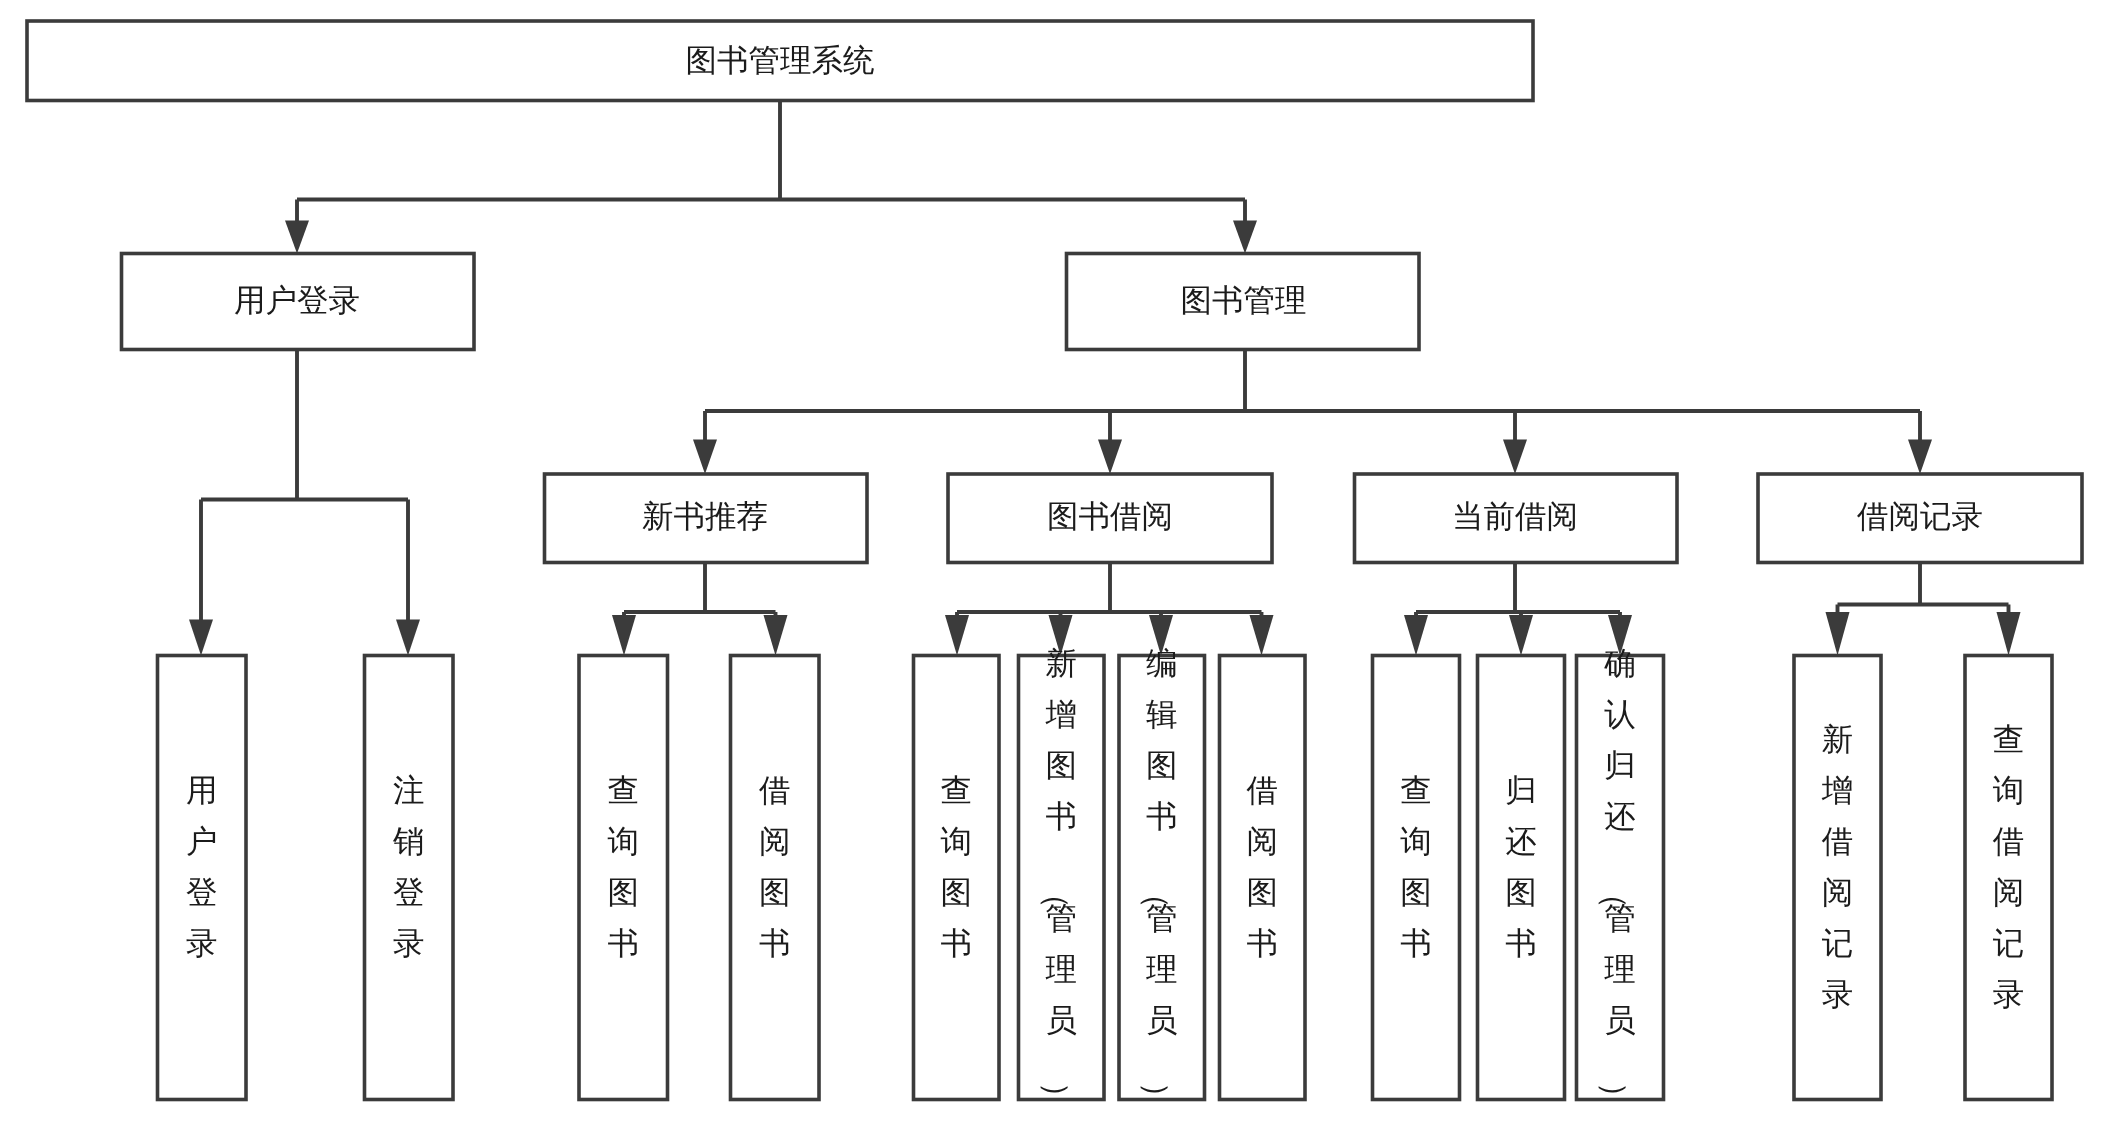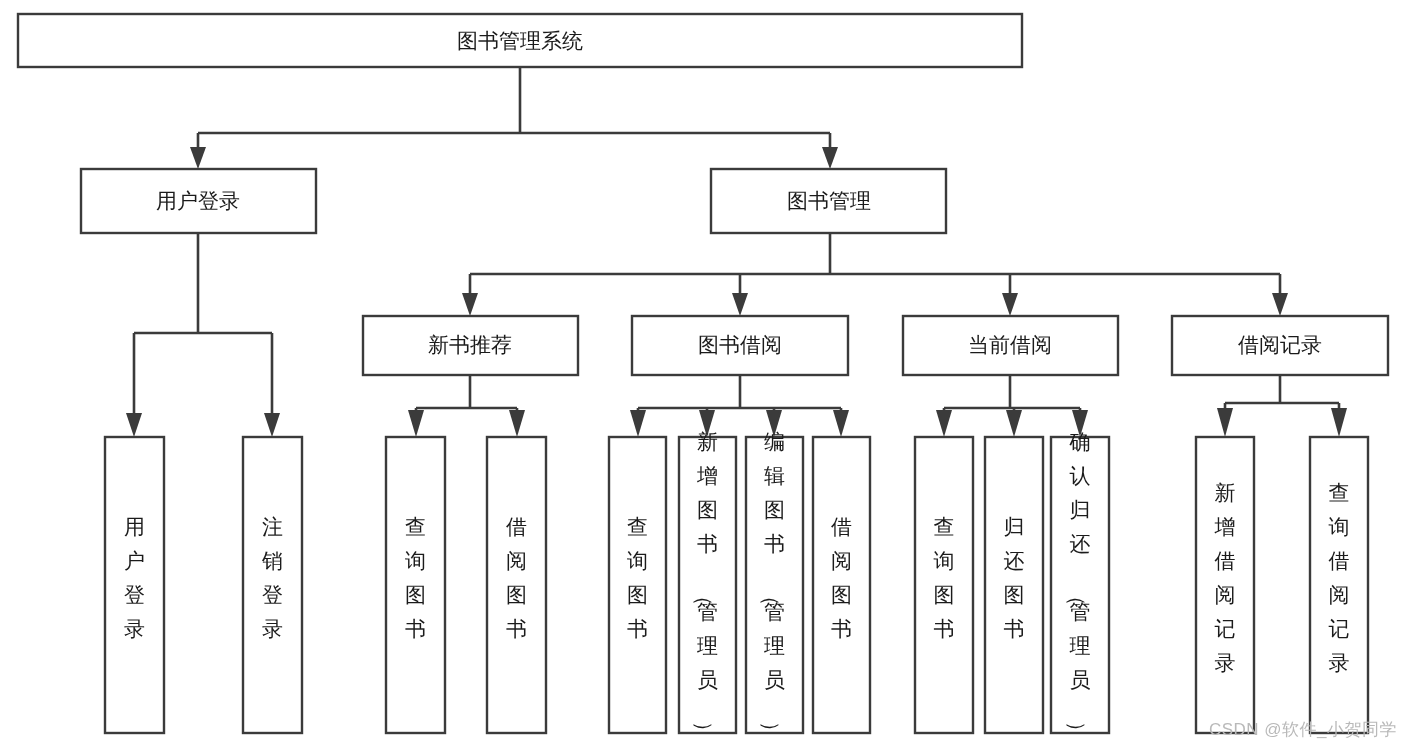--- a/index.html
+++ b/index.html
@@ -217,14 +217,13 @@
           <text class="node-label-vertical" x="1225" y="500" aria-label="新增借阅记录"><tspan x="1225" dy="0">新</tspan><tspan x="1225" dy="34">增</tspan><tspan x="1225" dy="34">借</tspan><tspan x="1225" dy="34">阅</tspan><tspan x="1225" dy="34">记</tspan><tspan x="1225" dy="34">录</tspan></text>
         </g>
         <g>
           <rect class="node-box" x="1310" y="437" width="58" height="296"></rect>
           <text class="node-label-vertical" x="1339" y="500" aria-label="查询借阅记录"><tspan x="1339" dy="0">查</tspan><tspan x="1339" dy="34">询</tspan><tspan x="1339" dy="34">借</tspan><tspan x="1339" dy="34">阅</tspan><tspan x="1339" dy="34">记</tspan><tspan x="1339" dy="34">录</tspan></text>
         </g>
       </g>
 
   </svg>
 
-  <div class="watermark">CSDN @软件_小贺同学</div>
 </div>
 
 </body></html>

